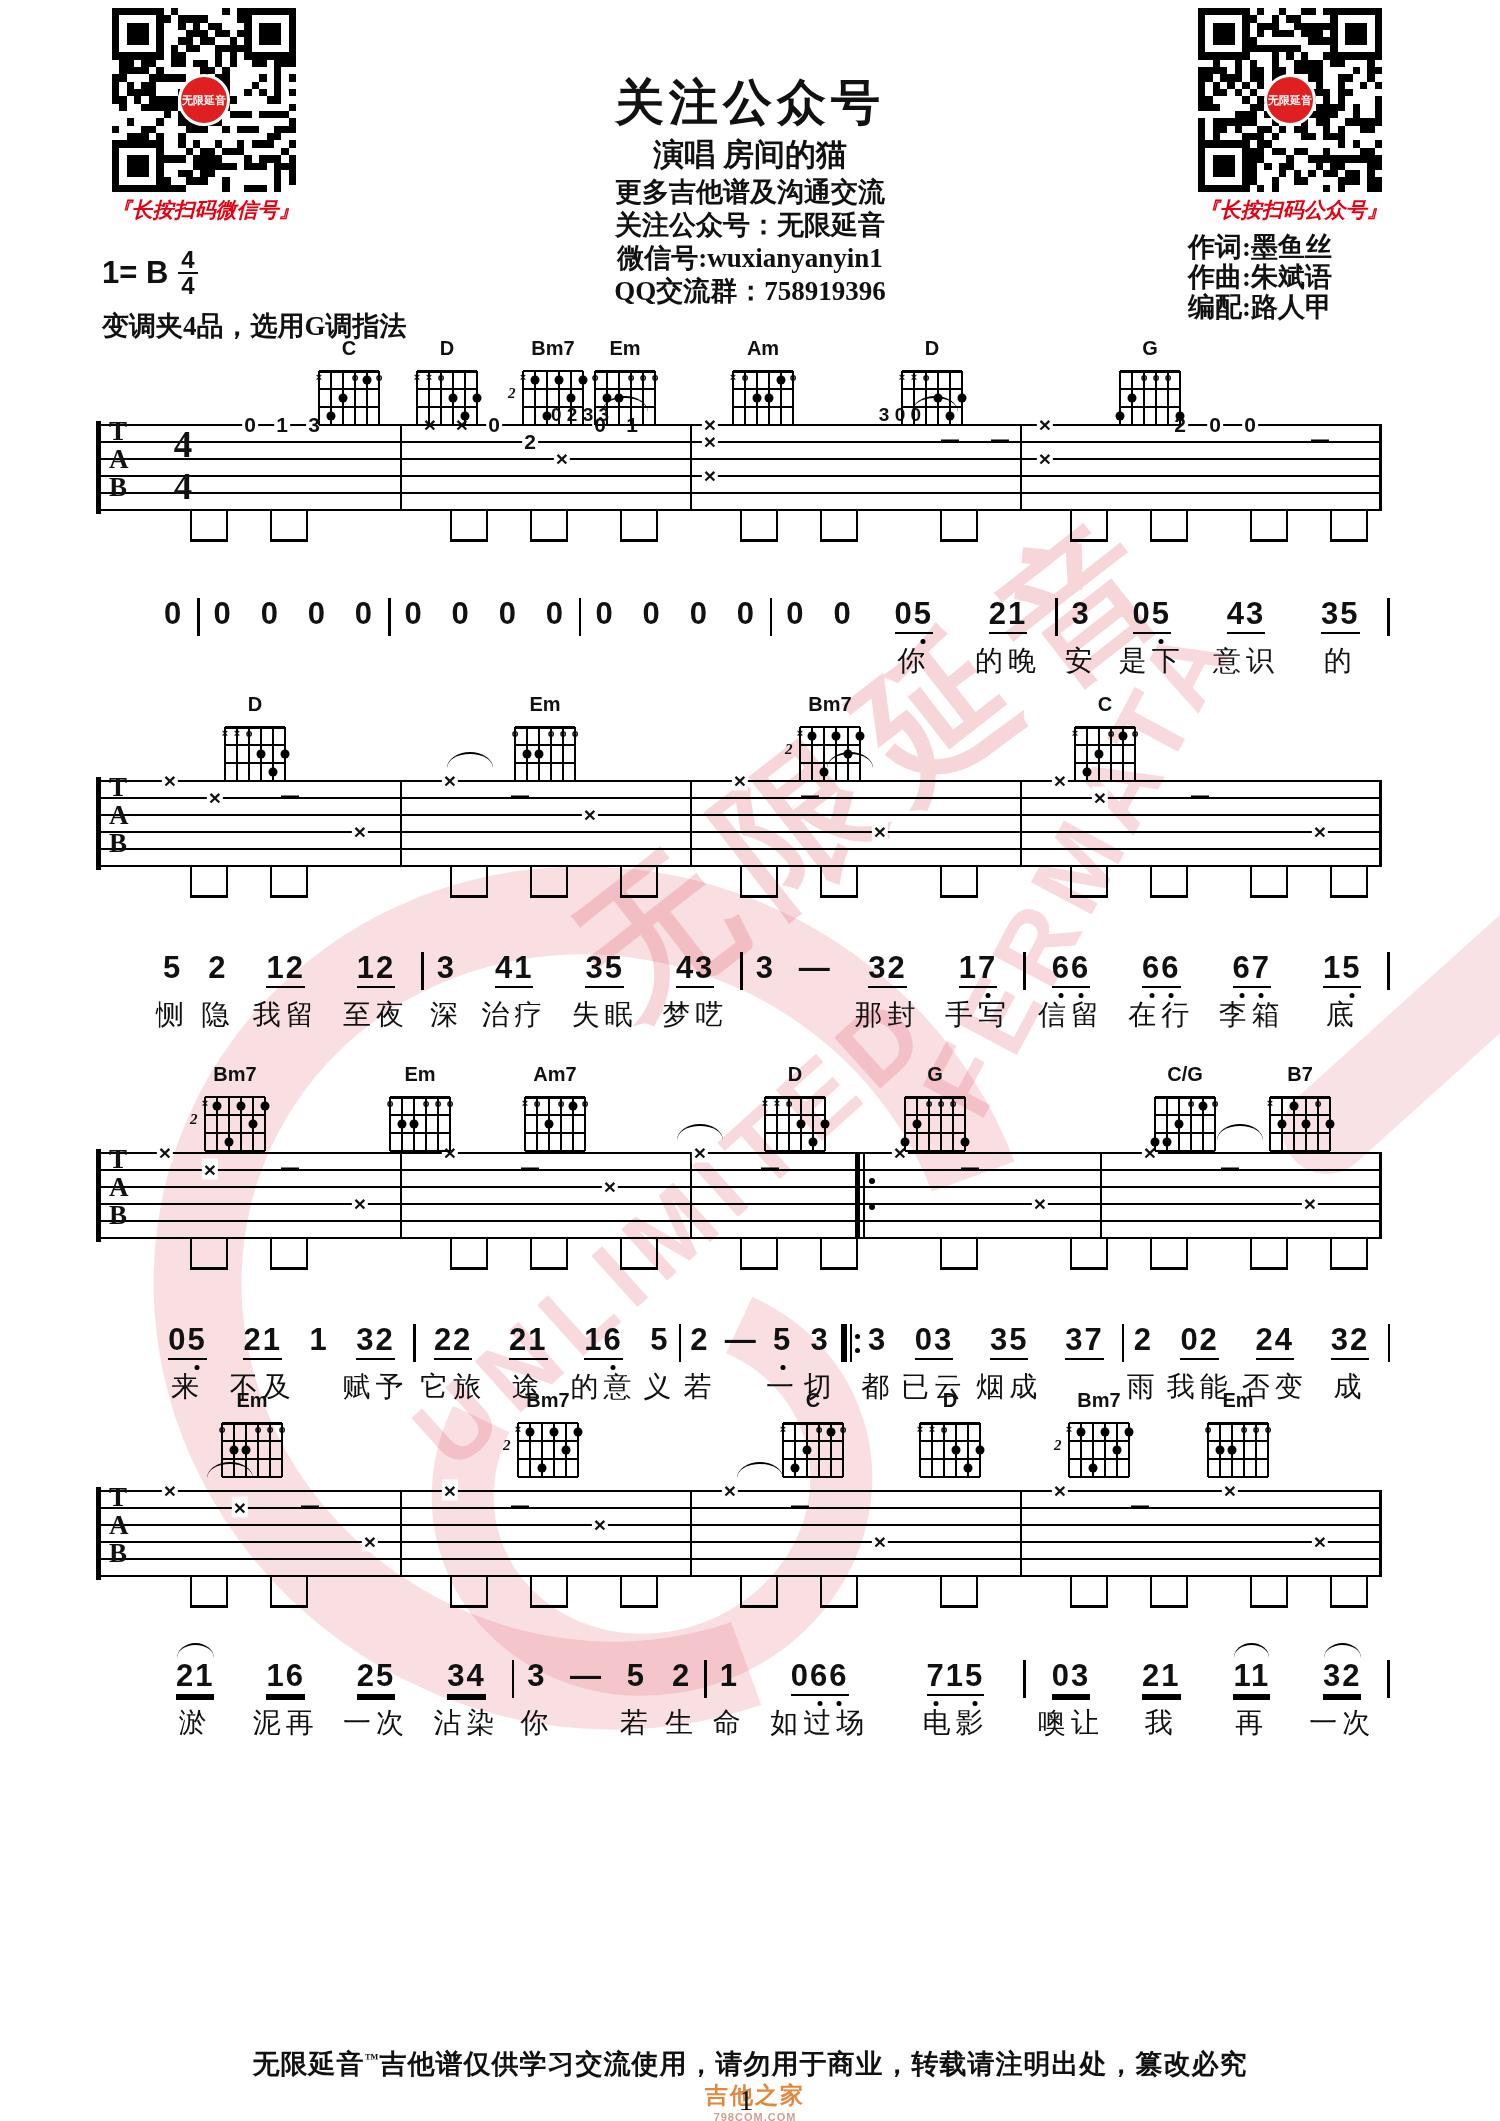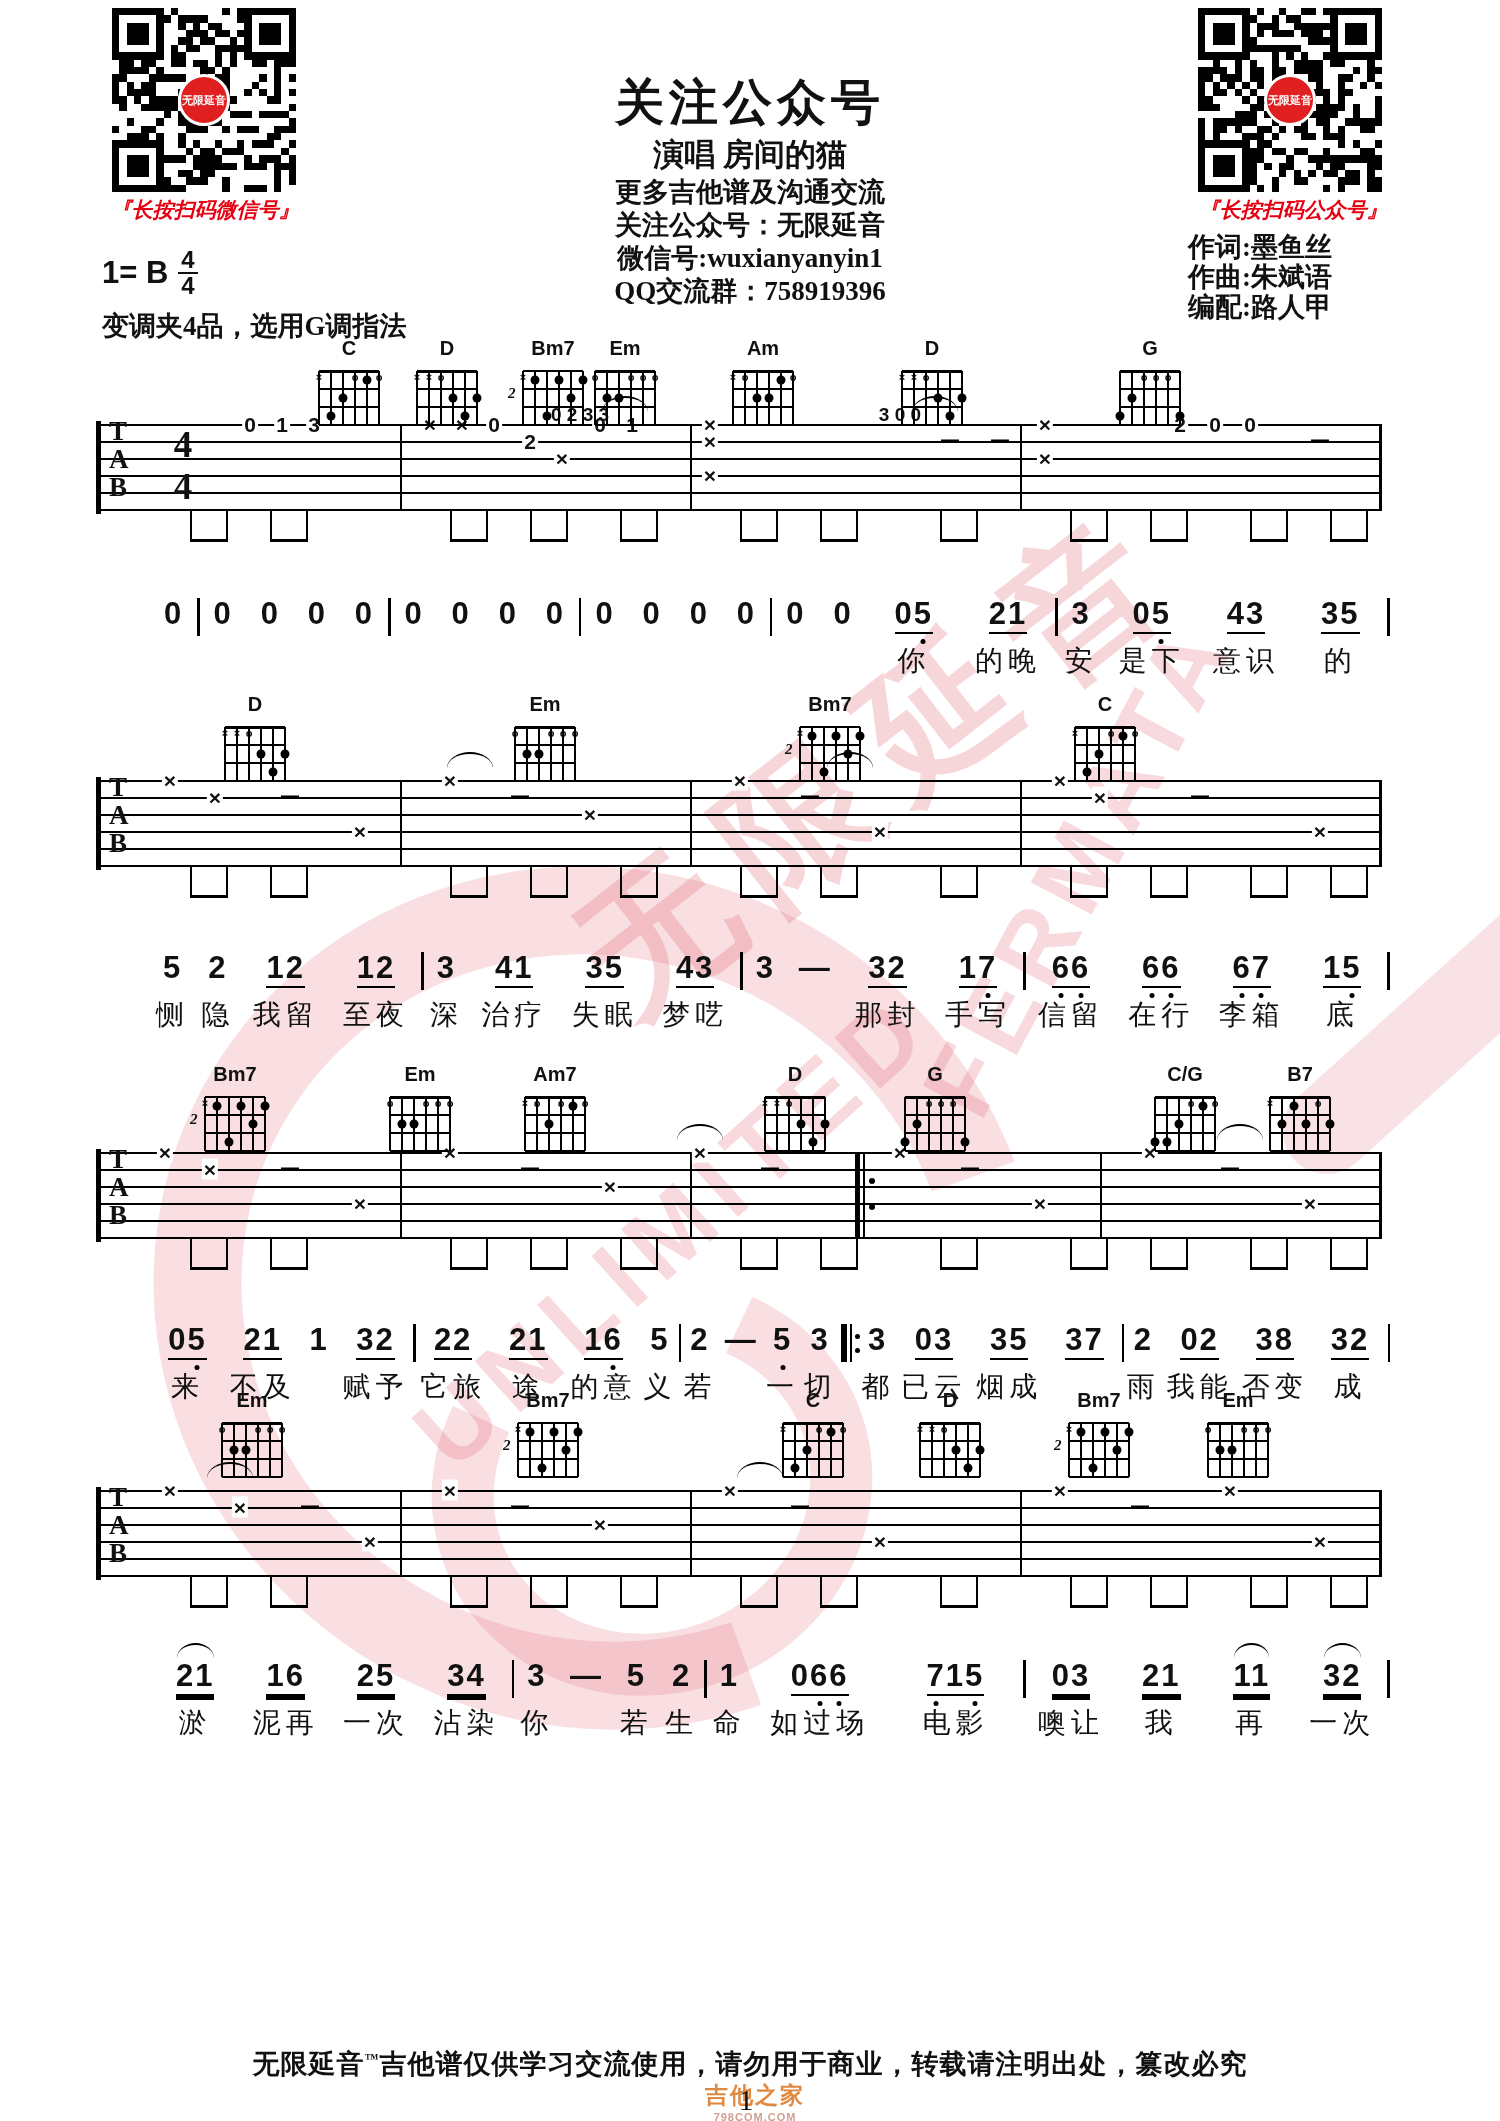--- a/index.html
+++ b/index.html
@@ -2036,21 +2036,21 @@
         <div class="d" style="top: 10px;"></div>
         <div class="d" style="top: 24px;"></div>
       </div>
       <div class="mc" style="flex-grow: 1;"><span class="mn">3</span><div class="lyr">都</div></div>
       <div class="mc" style="flex-grow: 2;"><span class="mn u1">03</span><div class="lyr">已云</div></div>
       <div class="mc" style="flex-grow: 2;"><span class="mn u1">35</span><div class="lyr">烟成</div></div>
       <div class="mc" style="flex-grow: 2;"><span class="mn u1">37</span></div>
       <div class="mbar"></div>
       <div class="mc" style="flex-grow: 1;"><span class="mn">2</span><div class="lyr">雨</div></div>
       <div class="mc" style="flex-grow: 2;"><span class="mn u1">02</span><div class="lyr">我能</div></div>
-      <div class="mc" style="flex-grow: 2;"><span class="mn u1">38</span><div class="lyr">否变</div></div>
+      <div class="mc" style="flex-grow: 2;"><span class="mn u1">24</span><div class="lyr">否变</div></div>
       <div class="mc" style="flex-grow: 2;"><span class="mn u1">32</span><div class="lyr">成</div></div>
       <div class="mbar"></div>
     </div>
     <div class="z1 chord" style="left: 252px; top: 1390px;">
       <div class="cname">Em</div>
       <div class="cwrap">
         <span class="cmk" style="left: 0px;">o</span>
         <span class="cmk" style="left: 36px;">o</span>
         <span class="cmk" style="left: 48px;">o</span>
         <span class="cmk" style="left: 60px;">o</span>

